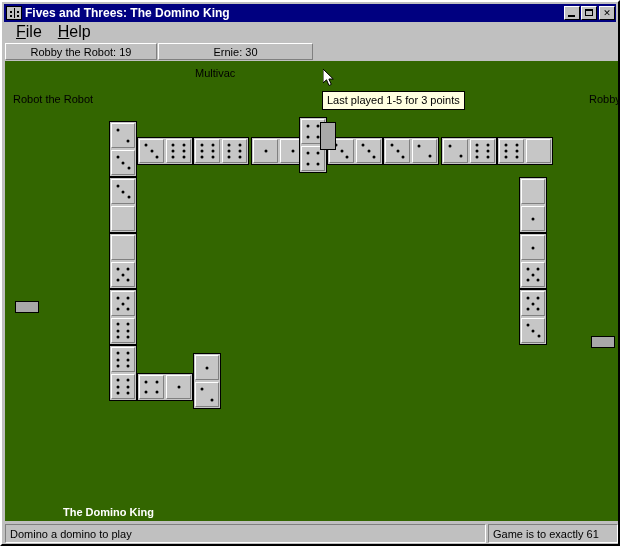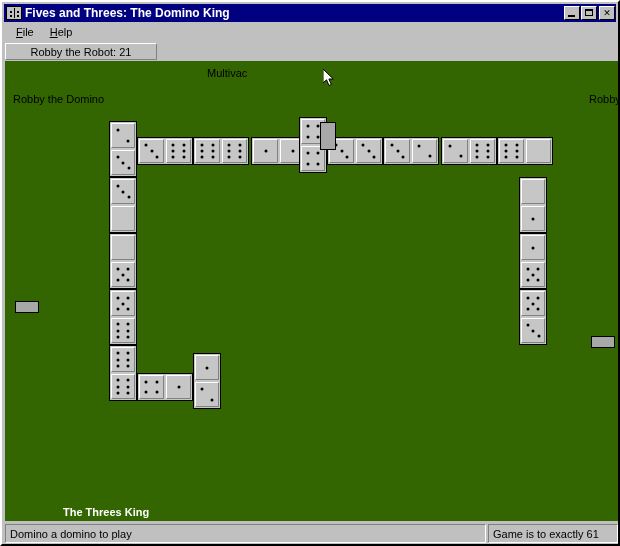--- a/index.html
+++ b/index.html
@@ -106,21 +106,21 @@
     left: 2px; top: 21px;
     width: 612px;
     height: 18px;
     background: #c0c0c0;
     display: flex;
     align-items: center;
     padding-left: 6px;
     box-sizing: border-box;
   }
   .menu-item {
-    font-size: 11px;
+    font-size: 16px;
     color: #000;
     padding: 1px 6px;
     margin-right: 4px;
   }
   .menu-item u { text-decoration: underline; }
 
   
   .scorebar {
     position: absolute;
     left: 3px; top: 41px;
@@ -281,29 +281,30 @@
       <div class="win-btn close">✕</div>
     </div>
   </div>
 
   <div class="menubar">
     <div class="menu-item"><u>F</u><span>ile</span></div>
     <div class="menu-item"><u>H</u><span>elp</span></div>
   </div>
 
   <div class="scorebar">
-    <div class="score-tab">Robby the Robot: 21</div>
+    <div class="score-tab">Robby the Robot: 19</div>
+    <div class="score-tab">Ernie: 30</div>
   </div>
 
   <div class="table-area">
 
-    <div class="player-label" style="left:202px; top:6px;">Multivac</div>
-    <div class="player-label" style="left:8px; top:32px;">Robby the Domino</div>
+    <div class="player-label" style="left:190px; top:6px;">Multivac</div>
+    <div class="player-label" style="left:8px; top:32px;">Robot the Robot</div>
     <div class="player-label" style="left:584px; top:32px;">Robby</div>
-    <div class="player-label bold" style="left:58px; top:445px;">The Threes King</div>
+    <div class="player-label bold" style="left:58px; top:445px;">The Domino King</div>
 
     <div id="board-layer">
         <div class="dom v" style="left: 104px; top: 60px; width: 28px; height: 56px;">
           <div class="half">
             <div class="pip" style="left: 28%; top: 26%;"></div>
             <div class="pip" style="left: 72%; top: 74%;"></div>
           </div>
           <div class="half">
             <div class="pip" style="left: 25%; top: 24%;"></div>
             <div class="pip" style="left: 50%; top: 50%;"></div>
@@ -531,20 +532,21 @@
         </div>
       </div>
     <div id="hand-layer"></div>
     <div id="marker-layer">
         <div class="hand-marker" style="left: 10px; top: 240px; width: 24px; height: 12px;"></div>
         <div class="hand-marker" style="left: 586px; top: 275px; width: 24px; height: 12px;"></div>
       </div>
 
     <div class="spacer-tile" id="active-tile" style="left: 315px; top: 61px; width: 16px; height: 28px;"></div>
 
+    <div class="tooltip" style="left:317px; top:30px;">Last played 1-5 for 3 points</div>
 
     <svg class="cursor" style="left:318px; top:8px;" viewBox="0 0 12 19">
       <polygon points="0,0 0,14 3.5,10.8 6,16.5 8.3,15.4 5.9,10 10.3,10" fill="#ffffff" stroke="#000000" stroke-width="1"></polygon>
     </svg>
   </div>
 
   <div class="statusbar">
     <div class="status-pane left">Domino a domino to play</div>
     <div class="status-pane right">Game is to exactly 61</div>
   </div>

